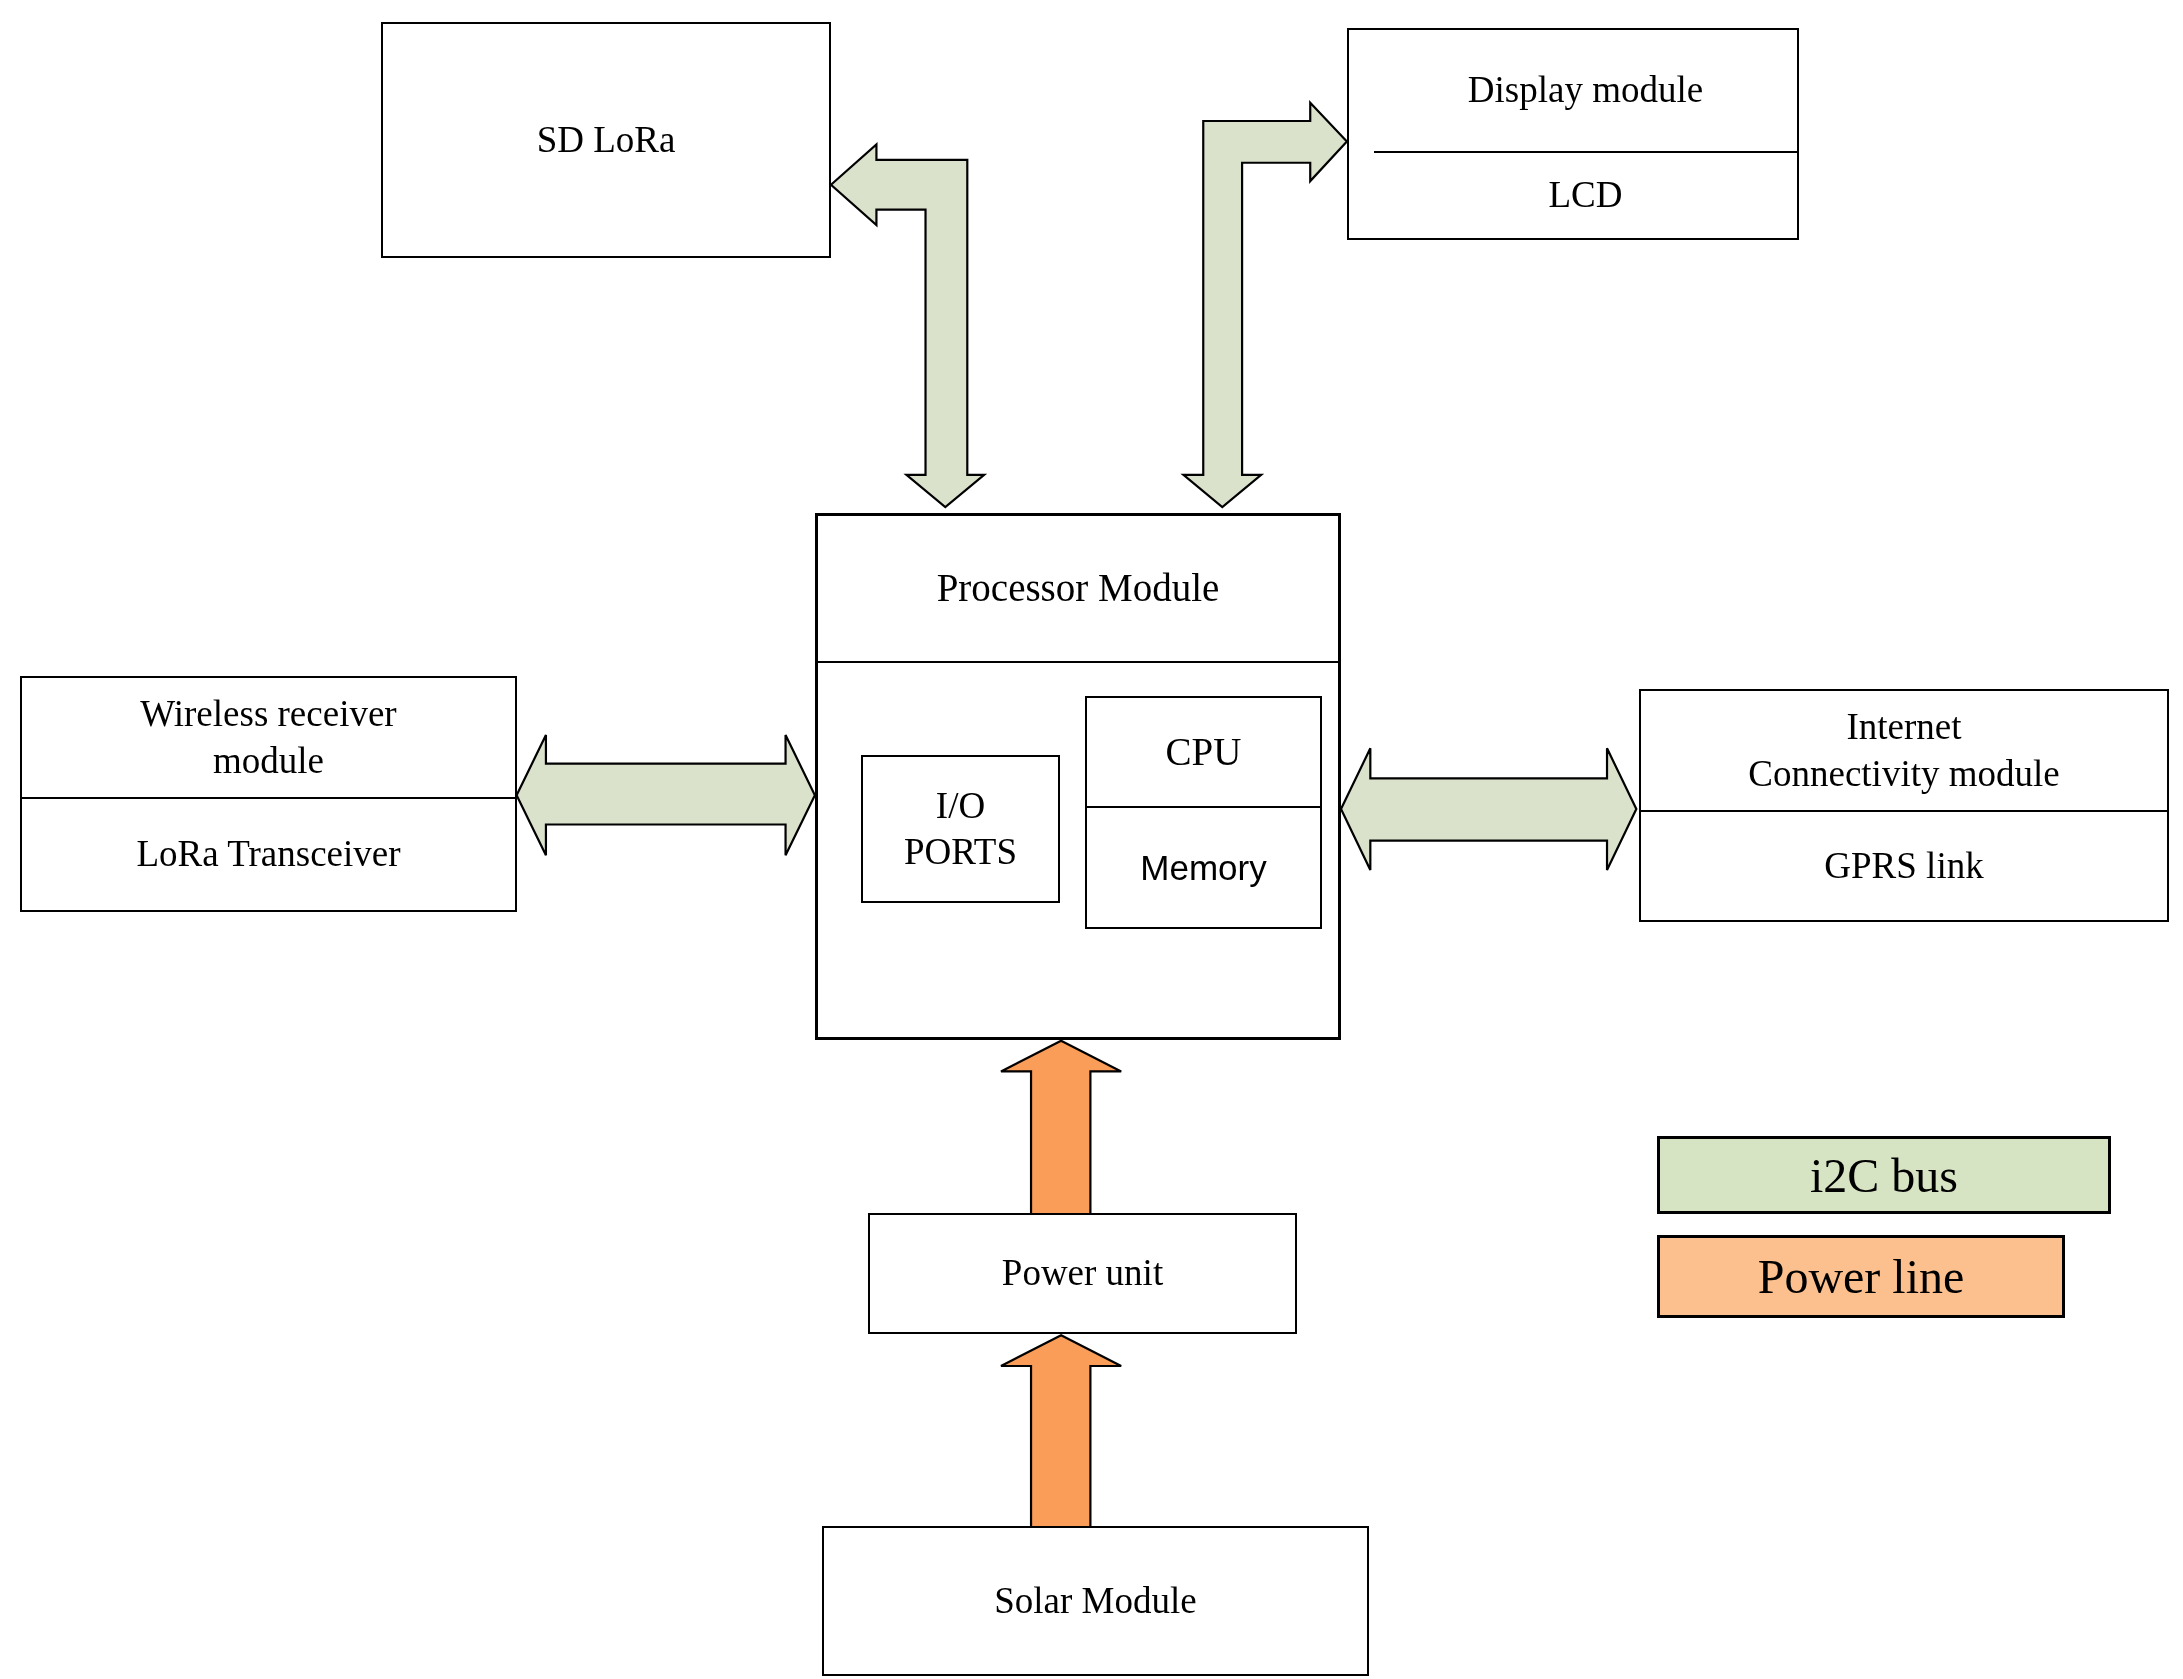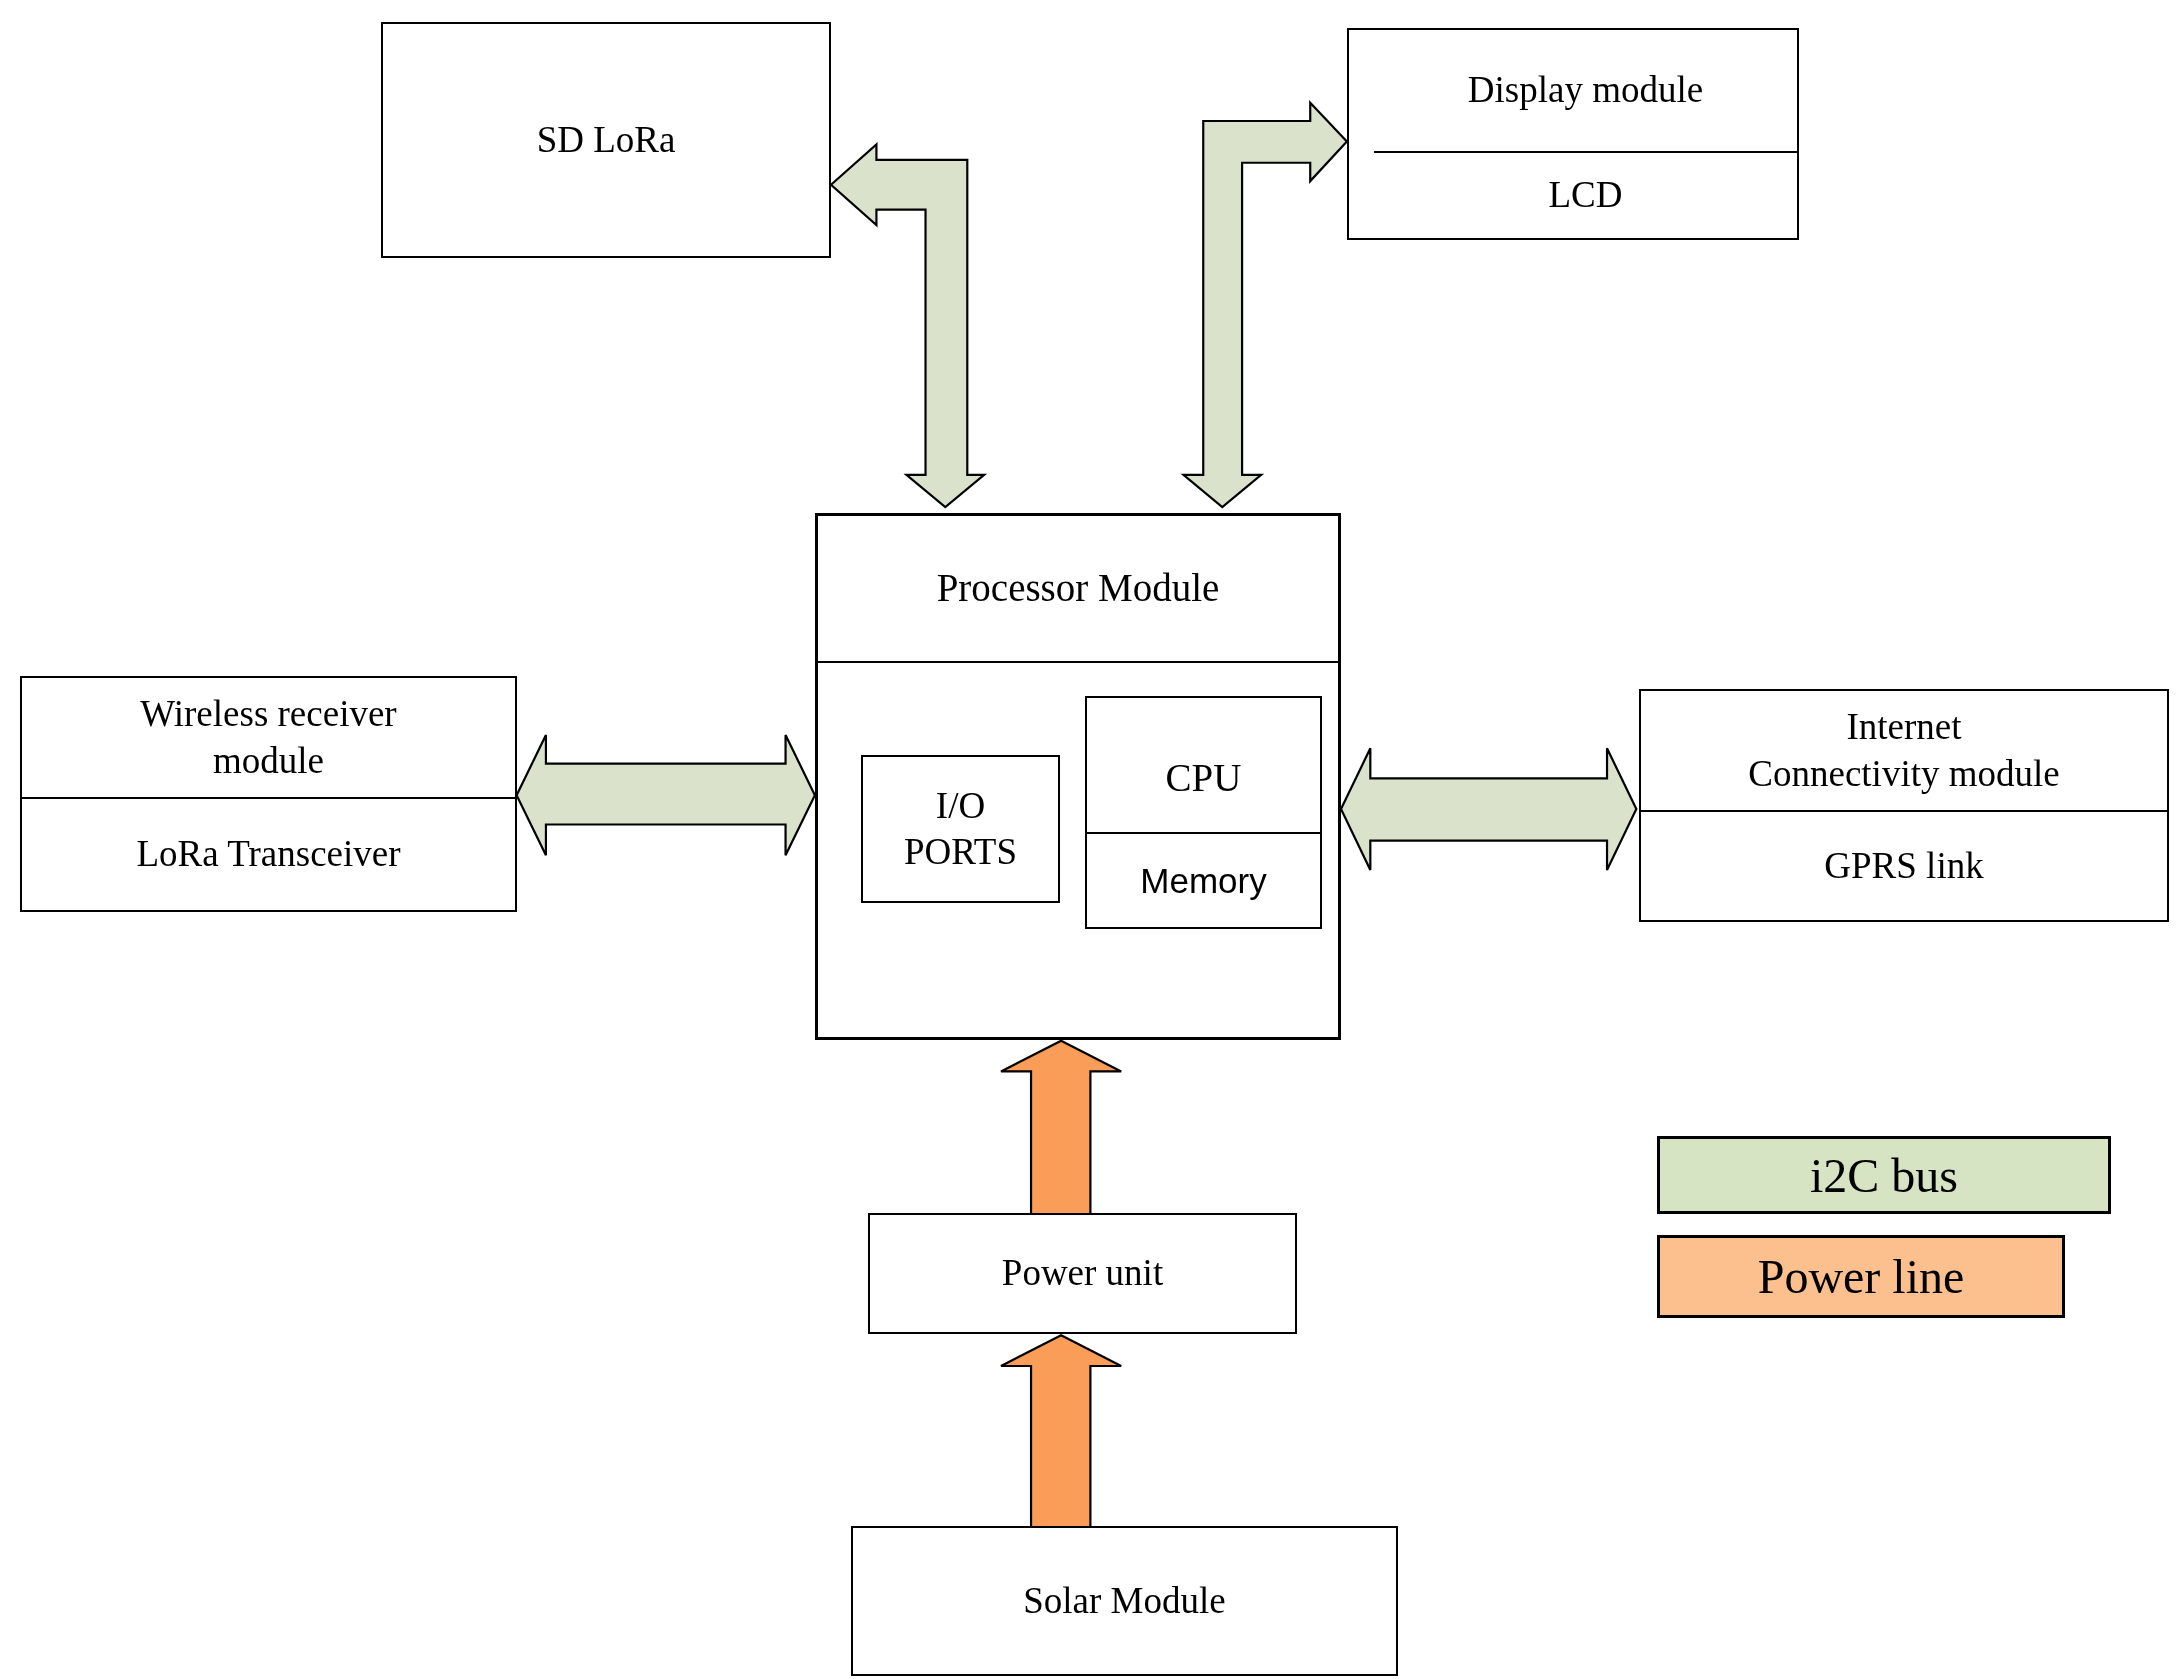--- a/index.html
+++ b/index.html
@@ -107,35 +107,35 @@
   </div>
 
   <div class="box" style="left:861px;top:755px;width:199px;height:148px;justify-content:flex-end;">
     <div class="cell grow">
       <div class="lbl">I/O</div>
       <div class="lbl">PORTS</div>
     </div>
   </div>
 
   <div class="box" style="left:1085px;top:696px;width:237px;height:233px;">
-    <div class="cell header" style="height:110px;margin-top:26px;">
+    <div class="cell header" style="height:110px;">
       <div class="lbl-lg">CPU</div>
     </div>
     <div class="cell grow">
       <div class="lbl-sans">Memory</div>
     </div>
   </div>
 
   <div class="box" style="left:868px;top:1213px;width:429px;height:121px;">
     <div class="cell grow">
       <div class="lbl">Power unit</div>
     </div>
   </div>
 
-  <div class="box" style="left:851px;top:1526px;width:547px;height:150px;">
+  <div class="box" style="left:822px;top:1526px;width:547px;height:150px;">
     <div class="cell grow">
       <div class="lbl">Solar Module</div>
     </div>
   </div>
 
   <div class="legend-box" style="left: 1657px; top: 1136px; width: 454px; height: 78px; background: rgb(214, 228, 195);">
     <span>i2C bus</span>
   </div>
   <div class="legend-box" style="left: 1657px; top: 1235px; width: 408px; height: 83px; background: rgb(252, 192, 142);">
     <span>Power line</span>

